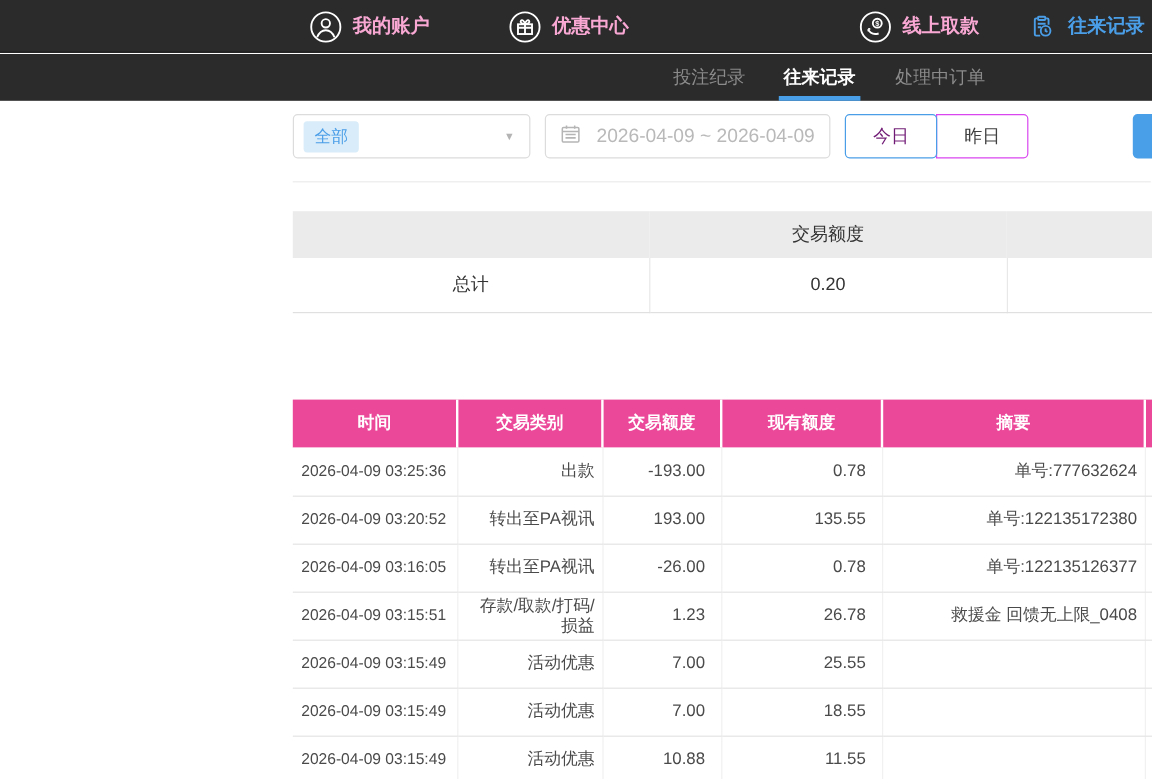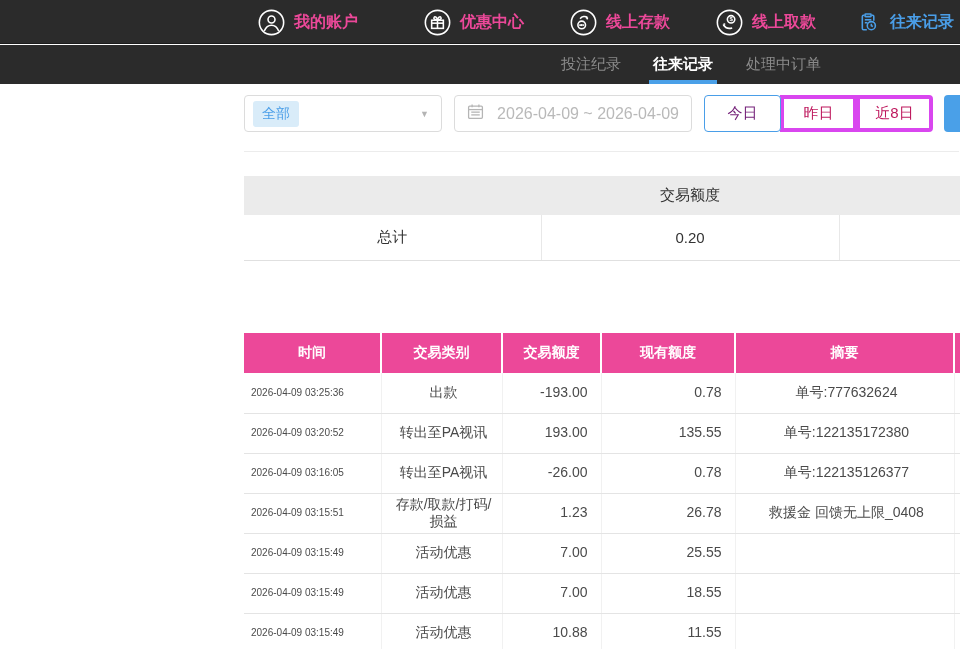--- a/index.html
+++ b/index.html
@@ -3,21 +3,21 @@
 <meta charset="utf-8">
 <style>
   * { margin:0; padding:0; box-sizing:border-box; }
   html,body { width:960px; height:649px; overflow:hidden; background:#fff;
               font-family:"Liberation Sans", sans-serif; }
 
   
   .topnav { position:absolute; left:0; top:0; width:960px; height:44px;
             background:#2b2b2b; border-bottom:1px solid #1c1c1c; }
   .nav-item { position:absolute; top:0; height:44px; display:flex; align-items:center;
-              gap:9px; color:#ec4899; font-size:16px; font-weight:bold; cursor:pointer; }
+              gap:9px; color:#f9a8d4; font-size:16px; font-weight:bold; cursor:pointer; }
   .nav-item svg { display:block; }
   .nav-item.active { color:#4a9ee8; }
 
   
   .tabbar { position:absolute; left:0; top:45px; width:960px; height:39px; background:#2b2b2b;padding-left:32px; }
   .tab { position:absolute; top:0; height:39px; display:flex; align-items:center;
          color:#8b8b8b; font-size:15px; cursor:pointer; }
   .tab.active { color:#fff; font-weight:bold; }
   .tab .underline { display:none; }
   .tab.active .underline { display:block; position:absolute; left:-4px; right:-4px;
@@ -31,22 +31,22 @@
   .dropdown { position:absolute; left:0; top:11px; width:198px; height:37px;
               border:1px solid #dcdcdc; border-radius:4px; background:#fff;
               display:flex; align-items:center; padding:0 12px 0 8px; cursor:pointer; }
   .tag { background:#d9ecf9; color:#4a9ee8; font-size:14px; padding:4px 9px; border-radius:3px; }
   .caret { margin-left:auto; color:#b4b4b4; font-size:9px; }
   .date-input { position:absolute; left:210px; top:11px; width:238px; height:37px;
                 border:1px solid #dcdcdc; border-radius:4px; background:#fff;
                 display:flex; align-items:center; gap:9px; padding:0 12px; cursor:pointer;justify-content:space-between; }
   .date-text { color:#b9b9b9; font-size:16px; }
   .seg { position:absolute; left:460px; top:11px; display:flex; }
-  .seg-btn { width:77px; height:37px; background:#fff; border:4px solid #d946ef;
-             color:#be185d; font-size:15px; display:flex; align-items:center;
+  .seg-btn { width:77px; height:37px; background:#fff; border:1px solid #d946ef;
+             color:#404040; font-size:15px; display:flex; align-items:center;
              justify-content:center; cursor:pointer; }
   .seg-btn + .seg-btn { margin-left:-1px; }
   .seg-btn:first-child { border-radius:4px 0 0 4px; }
   .seg-btn:last-child { border-radius:0 4px 4px 0; }
   .seg-btn.active { border:1px solid #4a9ee8; color:#701a75; border-radius:4px; z-index:1; }
   .search-btn { position:absolute; left:700px; top:11px; width:48px; height:37px;
                 background:#4aa0e8; border:none; border-radius:4px; cursor:pointer; }
 
   .separator { position:absolute; left:0; top:67px; width:715px; height:1px; background:#ececec; }
 
@@ -63,22 +63,22 @@
   
   .txn { position:absolute; left:0; top:249px; width:752px; border-collapse:collapse;
          table-layout:fixed; font-size:14px; color:#4a4a4a; }
   .txn col.w0{width:137px;} .txn col.w1{width:121px;} .txn col.w2{width:99px;}
   .txn col.w3{width:134px;} .txn col.w4{width:219px;} .txn col.w5{width:42px;}
   .txn th { background:#ec4899; color:#fff; font-weight:bold; height:40px;
             text-align:center; border-right:2px solid #fff; }
   .txn th:last-child { border-right:none; }
   .txn td { height:40px; border-bottom:1px solid #e4e4e4; border-right:1px solid #f1f1f1;
             background:#fff; padding:2px 6px; line-height:1.25; }
-  .txn td.c0 { font-size:10px; white-space:nowrap; padding-left:7px;margin-left:23px; }
-  .txn td.c1, .txn td.c4 { text-align:center; padding-left:10px; }
+  .txn td.c0 { font-size:13px; white-space:nowrap; padding-left:7px;margin-left:23px; }
+  .txn td.c1, .txn td.c4 { text-align:right; padding-left:10px; }
   .txn td.c2, .txn td.c3 { text-align:right; padding-right:13px; }
 </style>
 </head>
 <body>
 
 <div class="topnav">
 
   <div class="nav-item" style="left:258px">
     <span>
       <svg width="27" height="27" viewBox="0 0 24 24" fill="none" stroke="#fff" stroke-width="1.4">
@@ -96,33 +96,20 @@
         <circle cx="12" cy="12" r="10.8"></circle>
         <rect x="6.8" y="10" width="10.4" height="7.2"></rect>
         <line x1="6.8" y1="12.6" x2="17.2" y2="12.6"></line>
         <line x1="12" y1="10" x2="12" y2="17.2"></line>
         <path d="M12 10 C9.5 9.8 8.2 8.6 9 7.4 C9.8 6.2 11.6 7.4 12 10 C12.4 7.4 14.2 6.2 15 7.4 C15.8 8.6 14.5 9.8 12 10Z"></path>
       </svg>
     </span>
     <span>优惠中心</span>
   </div>
 
-  <div class="nav-item" style="left:570px">
-    <span>
-      <svg width="27" height="27" viewBox="0 0 24 24" fill="none" stroke="#fff" stroke-width="1.4">
-        <circle cx="12" cy="12" r="10.8"></circle>
-        <circle cx="10.4" cy="14.2" r="3.4"></circle>
-        <line x1="9" y1="13.6" x2="9" y2="15"></line>
-          <line x1="10.4" y1="13.4" x2="10.4" y2="15.2"></line>
-          <line x1="11.8" y1="13.6" x2="11.8" y2="15"></line>
-        <path d="M9 8.6 C10.6 6.4 13.6 6 15.6 7.6 M15.6 7.6 L14 7.8 M15.6 7.6 L15.2 9.2"></path>
-      </svg>
-    </span>
-    <span>线上存款</span>
-  </div>
 
   <div class="nav-item" style="left:716px">
     <span>
       <svg width="27" height="27" viewBox="0 0 24 24" fill="none" stroke="#fff" stroke-width="1.4">
         <circle cx="12" cy="12" r="10.8"></circle>
         <circle cx="13.4" cy="9.2" r="3.3"></circle>
         <text x="13.4" y="11" text-anchor="middle" font-size="5.4" fill="#fff" stroke="none" font-family="'Liberation Sans',sans-serif">$</text>
         <path d="M6.6 13.6 C8 16.6 11 17.8 14.4 16.8 M6.6 13.6 L8.2 13.4 M6.6 13.6 L7 15.2"></path>
       </svg>
     </span>
@@ -177,21 +164,20 @@
           <line x1="4" y1="8.6" x2="12" y2="8.6"></line>
           <line x1="4" y1="11.2" x2="12" y2="11.2"></line>
         </svg>
       </span>
       <span class="date-text">2026-04-09 ~ 2026-04-09</span>
     </div>
 
     <div class="seg">
       <button class="seg-btn active">今日</button>
       <button class="seg-btn">昨日</button>
-      <button class="seg-btn">近8日</button>
     </div>
 
     <button class="search-btn"></button>
   </div>
 
   <div class="separator"></div>
 
   <table class="summary">
     <colgroup>
         <col>

